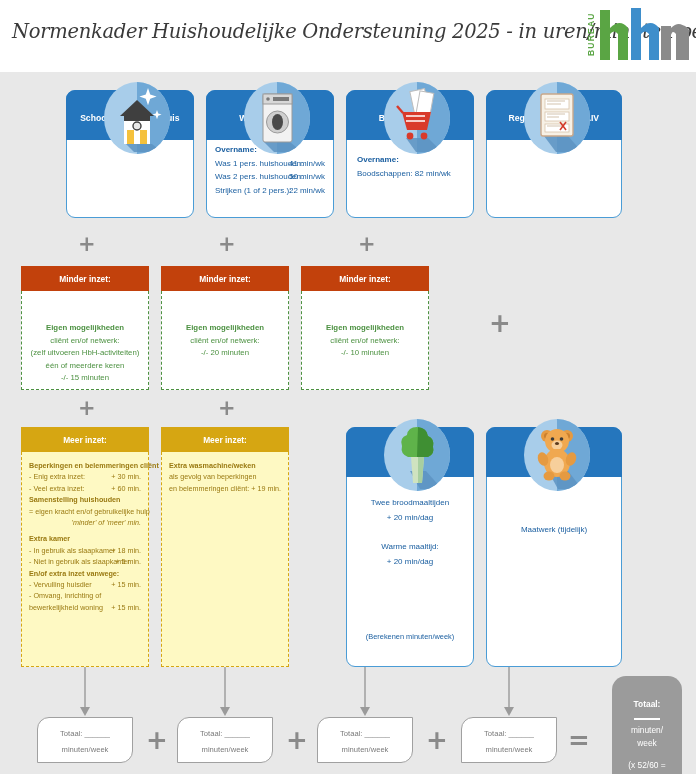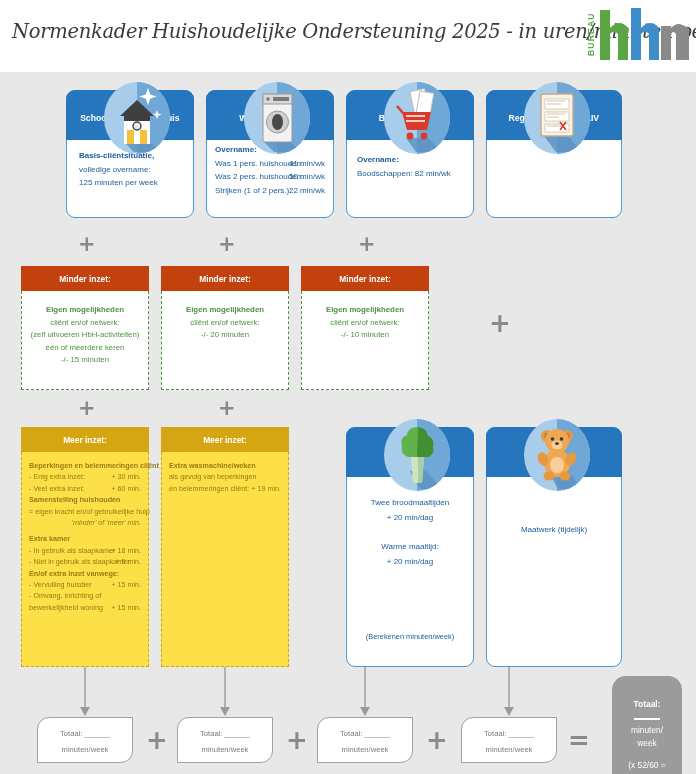--- a/index.html
+++ b/index.html
@@ -94,35 +94,35 @@
   }
   .green-body {
     position: absolute; left: 0; top: 25px; width: 100%; bottom: 0;
     background: #ffffff;
     border: 1.4px dashed #4c9141;
     border-top: none;
     color: #4c9141;
     font-size: 7.8px;
     line-height: 12.6px;
     text-align: center;
-    padding-top: 13px;
+    padding-top: 31px;
   }
 
   
   .yellow-box { position: absolute; padding-left: 40px; }
   .yellow-head {
     position: absolute; left: 0; top: 0; width: 100%; height: 25px;
     background: #d6a612;
     color: #ffffff;
     font-size: 8.4px; font-weight: bold;
     display: flex; align-items: center; justify-content: center;
   }
   .yellow-body {
     position: absolute; left: 0; top: 25px; width: 100%; bottom: 0;
-    background: #fde047;
+    background: #fef9c3;
     border: 1.4px dashed #d6a612;
     border-top: none;
     color: #9a7a12;
     font-size: 7.2px;
     line-height: 11.4px;
     padding: 8px 7px 0 7px;
   }
   .yrow { position: relative; white-space: nowrap; }
   .yrow .amt { position: absolute; right: 0; top: 0; }
   .bold { font-weight: bold; }
@@ -196,25 +196,20 @@
     </svg>
   </div>
 </div>
 
 <div id="canvas">
 
   <div class="card" style="left:21px; top:18px; width:128px; height:128px;">
     <div class="card-head" style="width:128px; height:50px;">
       <div class="l1">Resultaat:</div>
       <div class="l2">Schoon en leefbaar huis</div>
-    </div>
-    <div class="card-body" style="top:58px; padding:0 12px;">
-      <div class="bold">Basis-cliëntsituatie,</div>
-      <div>volledige overname:</div>
-      <div>125 minuten per week</div>
     </div>
   </div>
   <div class="badge" style="left:104px; top:10px;">
     <div class="shade"></div>
     <svg width="66" height="72" viewBox="0 0 66 72">
       <path d="M22 62 L48 62 L58 70 L30 70 Z" fill="#5d93c2" opacity="0.85"></path>
       <path d="M33 18 L16 34 L50 34 Z" fill="#3f3f3f"></path>
       <path d="M20 34 h26 v28 h-26 z" fill="#ffffff"></path>
       <path d="M20 34 h26 v5 h-26 z" fill="#3f3f3f"></path>
       <rect x="23" y="48" width="7" height="14" fill="#f5c13c"></rect>

